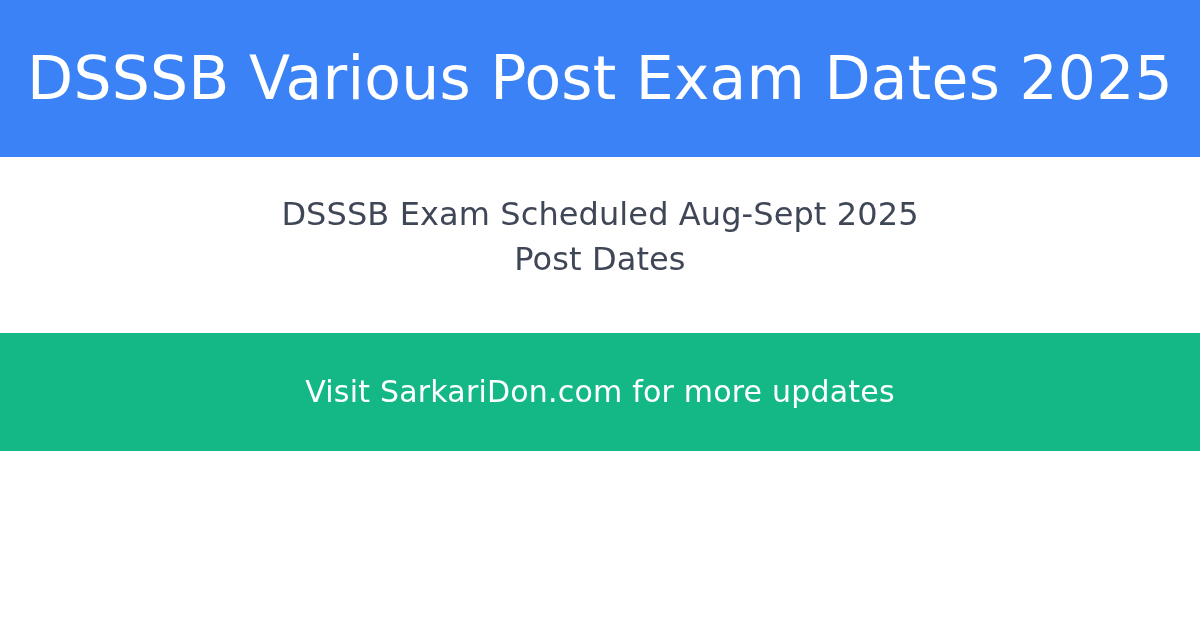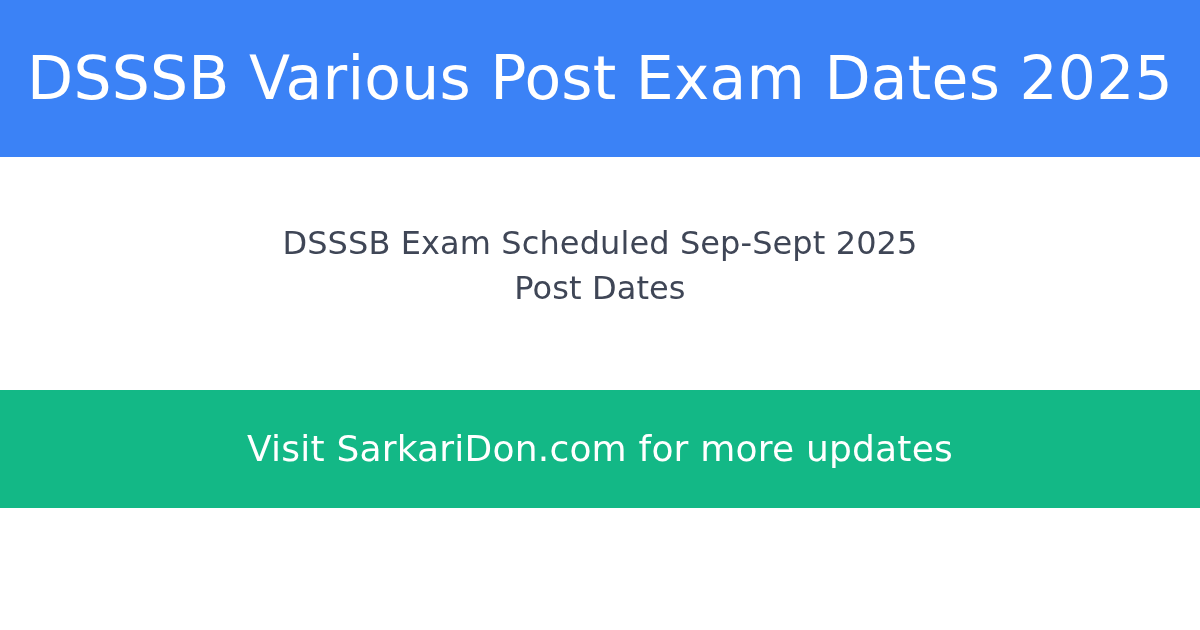--- a/index.html
+++ b/index.html
@@ -12,21 +12,21 @@
     height: 630px;
     overflow: hidden;
     background: #ffffff;
     font-family: "DejaVu Sans", "Liberation Sans", sans-serif;
     -webkit-font-smoothing: antialiased;
   }
 
   .poster {
     position: relative;
     width: 1200px;
-    height: 508px;
+    height: 451px;
     display: flex;
     flex-direction: column;
     background: #ffffff;
   }
 
   
   .header-band {
     flex: 0 0 157px;
     height: 157px;
     background: #3b82f6;
@@ -80,41 +80,41 @@
     background: #13b886;
     display: flex;
     align-items: center;
     justify-content: center;
     box-sizing: border-box;
     padding: 0 40px;
   }
   .footer-text {
     color: #ffffff;
     font-family: "DejaVu Sans", "Liberation Sans", sans-serif;
-    font-size: 36px;
+    font-size: 30px;
     font-weight: 400;
     line-height: 1.2;
     letter-spacing: 0.2px;
     text-align: center;
     white-space: nowrap;
     margin: 0;
   }
 </style>
 </head>
 <body>
 
 <div class="poster">
 
   <div class="header-band">
     <h1 class="header-title">DSSSB Various Post Exam Dates 2025</h1>
   </div>
 
   <div class="body-area">
     <p class="body-copy">
-      <span class="body-line">DSSSB Exam Scheduled Sep-Sept 2025</span>
+      <span class="body-line">DSSSB Exam Scheduled Aug-Sept 2025</span>
       <span class="body-line">Post Dates</span>
     </p>
   </div>
 
   <div class="footer-band">
     <p class="footer-text">Visit SarkariDon.com for more updates</p>
   </div>
 
 </div>
 

